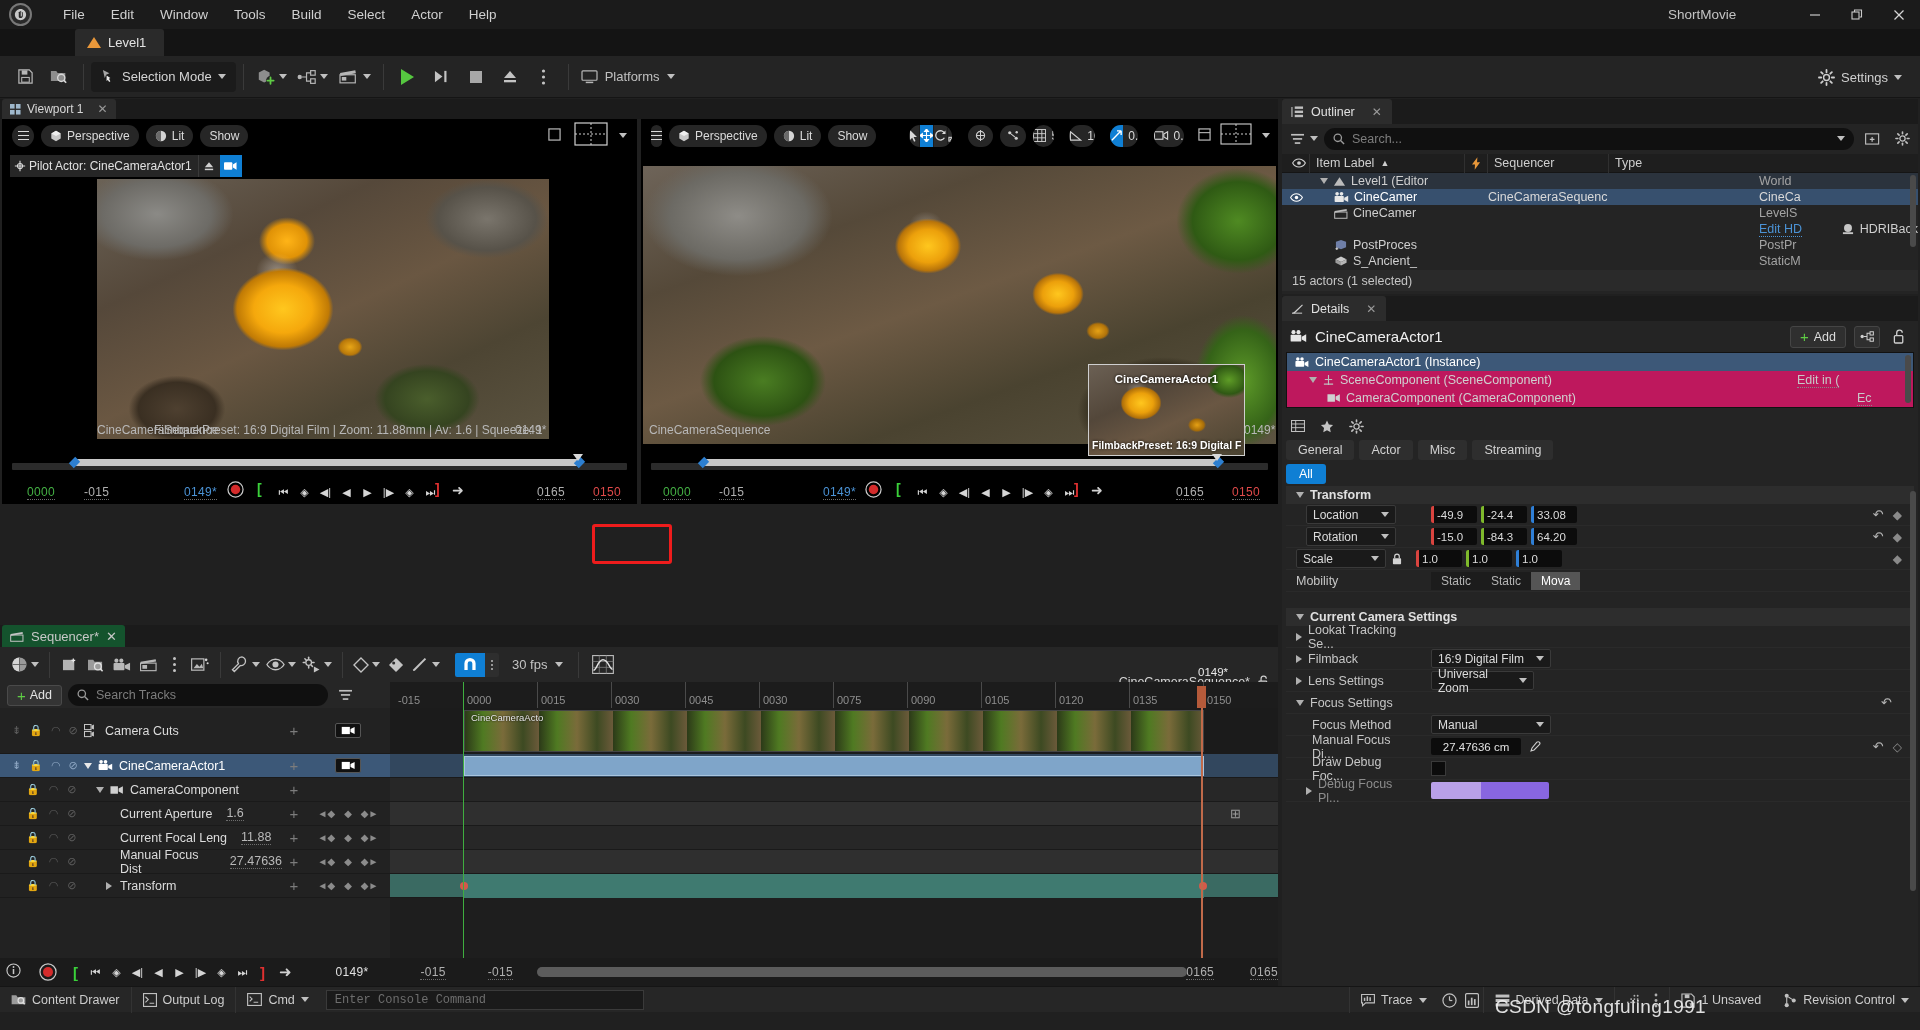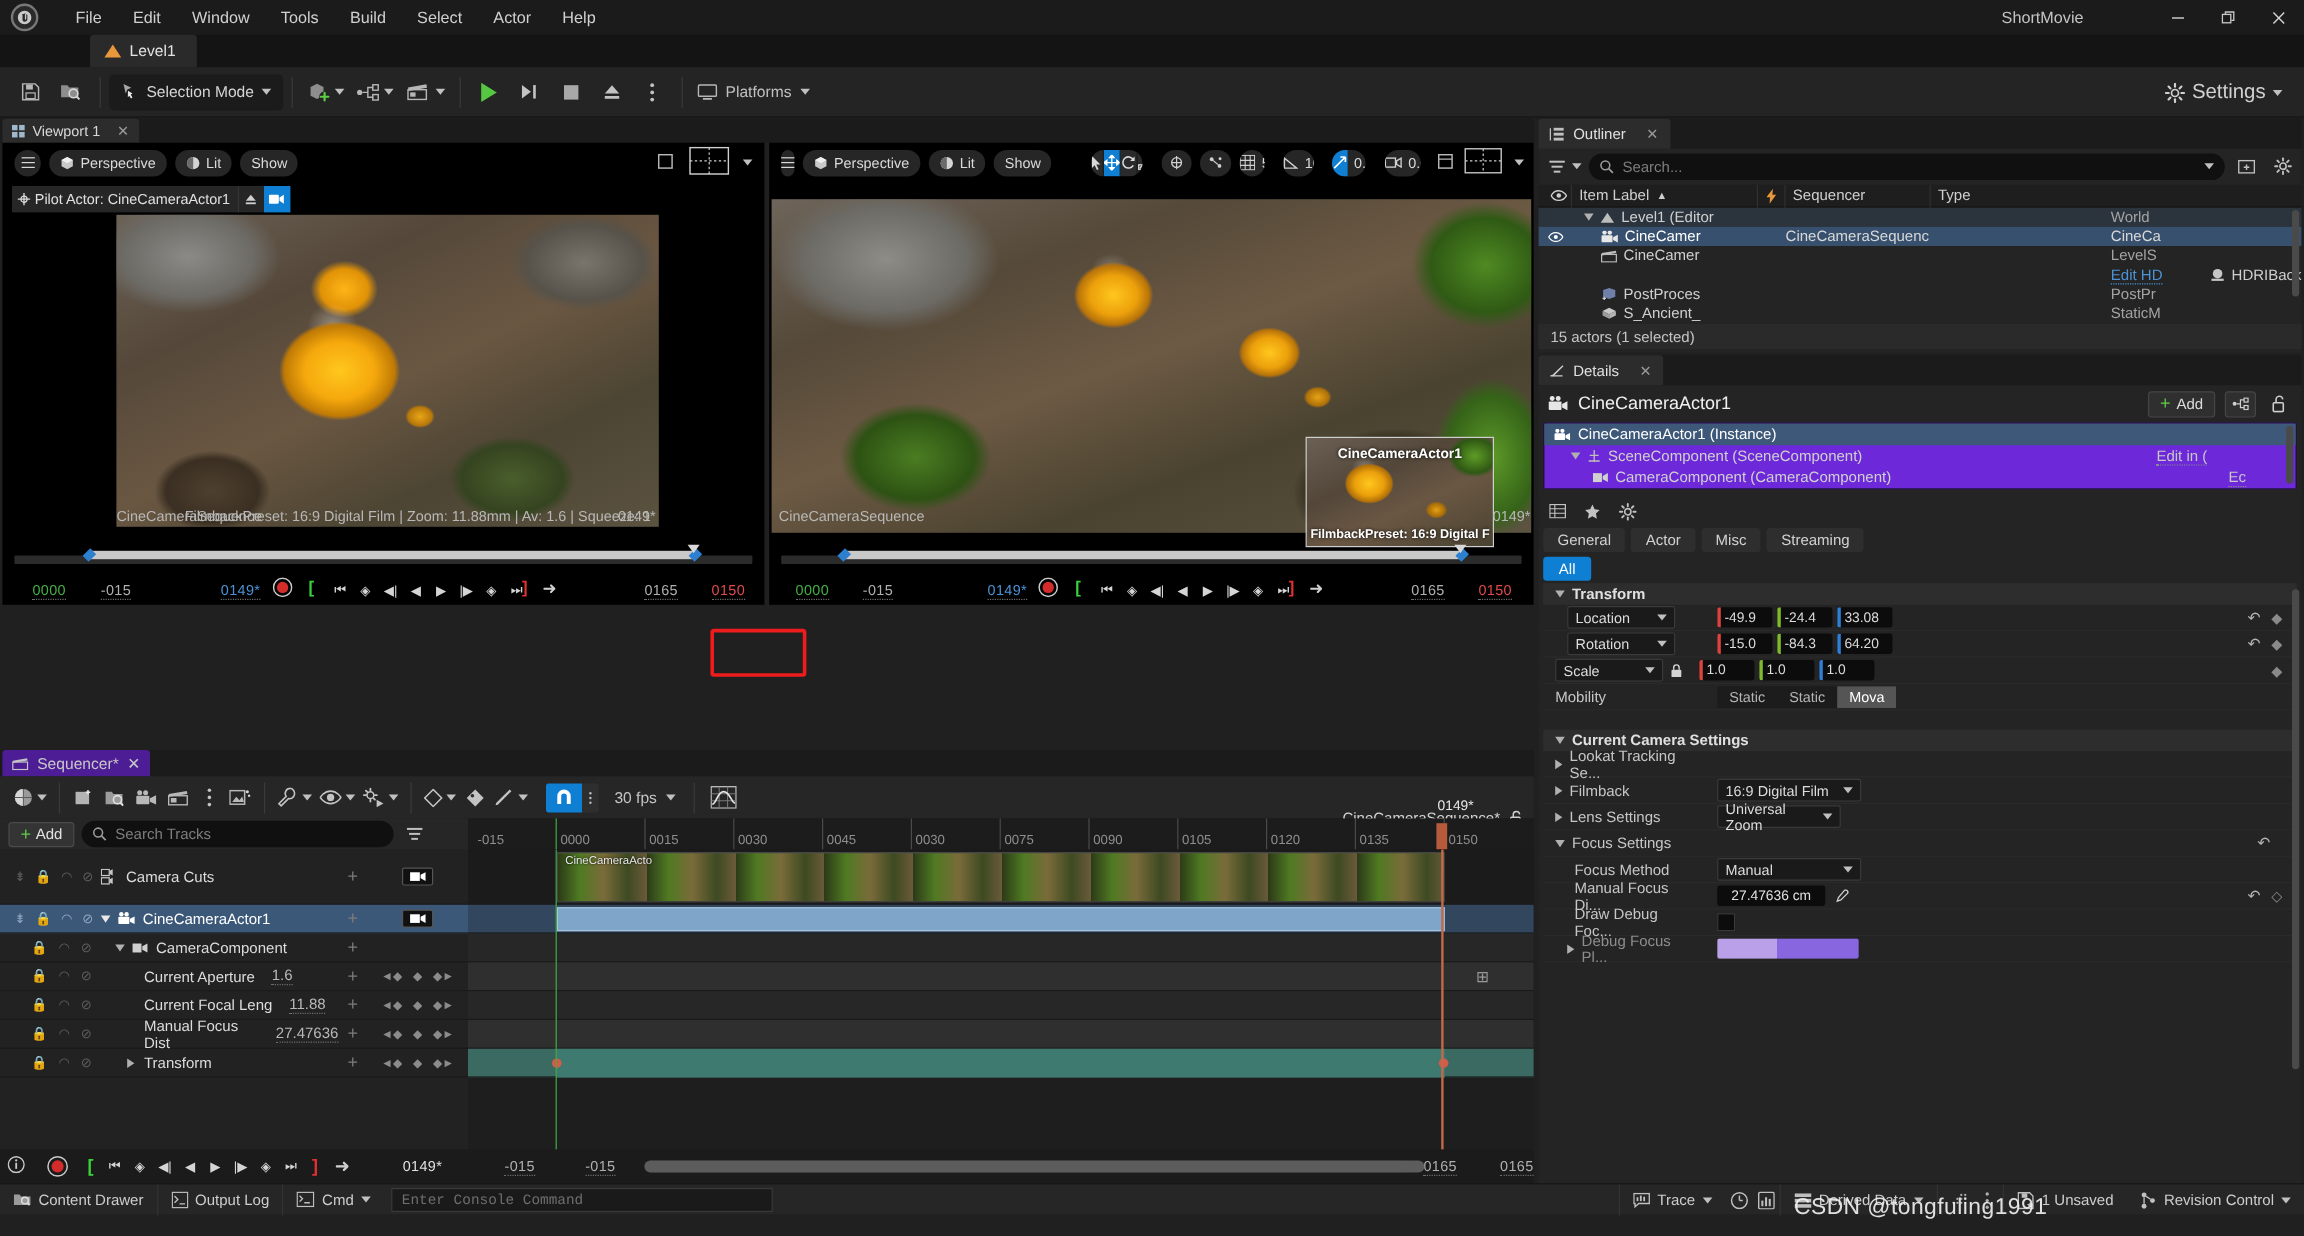--- a/index.html
+++ b/index.html
@@ -43,21 +43,21 @@
     color:#b6b6b6; border-radius:3px; }
   .tb-btn { height:30px; display:flex; align-items:center; gap:6px; padding:0 10px;
     background:#1b1b1b; border-radius:4px; color:#d5d5d5; font-size:13px; }
   .tb-drop { height:30px; display:flex; align-items:center; gap:3px; padding:0 5px;
     border-radius:3px; color:#c0c0c0;}
   .chev { width:0;height:0;border-left:4px solid transparent;border-right:4px solid transparent;
     border-top:5px solid #c0c0c0; display:inline-block; }
   .play-tri { width:0;height:0;border-top:8px solid transparent;border-bottom:8px solid transparent;
     border-left:13px solid #56c740; }
   .settings-right { position:absolute; right:10px; top:6px; height:30px; display:flex;
-    align-items:center; gap:6px; padding:0 8px; color:#d0d0d0; font-size:17px;}
+    align-items:center; gap:6px; padding:0 8px; color:#d0d0d0; font-size:13px;}
 
   
   .vp-tabrow { position:absolute; left:0; top:99px; width:1278px; height:20px; background:#1b1b1b;}
   .vp-tab { position:absolute; left:2px; top:0; height:20px; background:#2c2c2c; display:flex;
     align-items:center; padding:0 8px; gap:6px; border-top-left-radius:3px;border-top-right-radius:3px;}
   .vp-tab span.lbl { font-size:12px; color:#d8d8d8; }
   .vp-tab span.x { color:#9a9a9a; font-size:12px; margin-left:8px; }
 
   .vpA { position:absolute; left:2px; top:119px; width:635px; height:385px; background:#000; overflow:hidden;}
   .vpB { position:absolute; left:641px; top:119px; width:637px; height:385px; background:#000; overflow:hidden;}
@@ -129,21 +129,21 @@
     display:flex; align-items:center; padding-left:10px; font-size:12.5px; color:#c5c5c5; }
 
   
   .details { left:1282px; top:296px; width:636px; height:690px; }
   .dt-title { position:absolute; left:0; top:27px; width:636px; height:27px; display:flex;
     align-items:center; padding:0 8px; gap:8px; }
   .addbtn { height:22px; background:#2f2f2f; border:1px solid #454545; border-radius:3px;
     display:flex; align-items:center; padding:0 9px; gap:5px; color:#dcdcdc; font-size:12.5px; }
   .sqbtn { width:26px;height:22px;background:#2f2f2f;border:1px solid #454545;border-radius:3px;
     display:flex;align-items:center;justify-content:center;color:#cfcfcf;}
-  .dt-tree { position:absolute; left:4px; top:56px; width:628px; height:56px; background:#6d28d9;
+  .dt-tree { position:absolute; left:4px; top:56px; width:628px; height:56px; background:#be185d;
     border:1px solid #121212; }
   .dtrow { height:18px; display:flex; align-items:center; font-size:12.5px; color:#d0d0d0; }
   .dtrow.sel { background:#3d5878; }
   .dt-search { position:absolute; left:4px; top:118px; width:628px; height:24px; display:flex;
     align-items:center; gap:5px; }
   .dt-filters { position:absolute; left:4px; top:144px; width:628px; height:44px; }
   .fbtn { height:20px; background:#2e2e2e; border-radius:3px; display:inline-flex; align-items:center;
     padding:0 12px; font-size:12.5px; color:#d2d2d2; margin-right:5px; }
   .fbtn.all { background:#0f7fd4; color:#fff; padding:0 13px; }
   .cat { height:18px; background:#2d2d2d; display:flex; align-items:center; gap:6px;
@@ -163,21 +163,21 @@
     font-size:12px; color:#b5b5b5; }
   .mob.act { background:#555; color:#fff; }
   .tri-r { width:0;height:0;border-top:4px solid transparent;border-bottom:4px solid transparent;
     border-left:6px solid #b0b0b0; }
   .tri-d { width:0;height:0;border-left:4.5px solid transparent;border-right:4.5px solid transparent;
     border-top:6px solid #b0b0b0; }
 
   
   .seq { position:absolute; left:0; top:625px; width:1278px; height:361px; background:#202020; }
   .seq-tabrow { position:absolute; left:0; top:0; width:1278px; height:22px; background:#1b1b1b; }
-  .seqtab { position:absolute; left:2px; top:0; height:22px; background:#4c1d95; display:flex;
+  .seqtab { position:absolute; left:2px; top:0; height:22px; background:#14532d; display:flex;
     align-items:center; gap:7px; padding:0 8px; border-top-left-radius:3px;border-top-right-radius:3px;}
   .seq-tool { position:absolute; left:0; top:22px; width:1278px; height:35px; background:#262626;
     display:flex; align-items:center; padding-left:8px; }
   .st-ic { width:26px; height:26px; display:flex; align-items:center; justify-content:center; color:#c3c3c3; }
   .st-dd { display:flex; align-items:center; gap:3px; padding:0 3px; color:#c3c3c3; }
   .snapbtn { width:30px;height:24px;background:#0f7fd4;display:flex;align-items:center;
     justify-content:center;color:#fff;border-radius:2px 0 0 2px;}
   .snapdots { width:14px;height:24px;background:#2e2e2e;display:flex;flex-direction:column;
     align-items:center;justify-content:center;gap:2px;border-radius:0 2px 2px 0;}
   .snapdots i{width:2px;height:2px;background:#bbb;border-radius:50%;display:block;}

